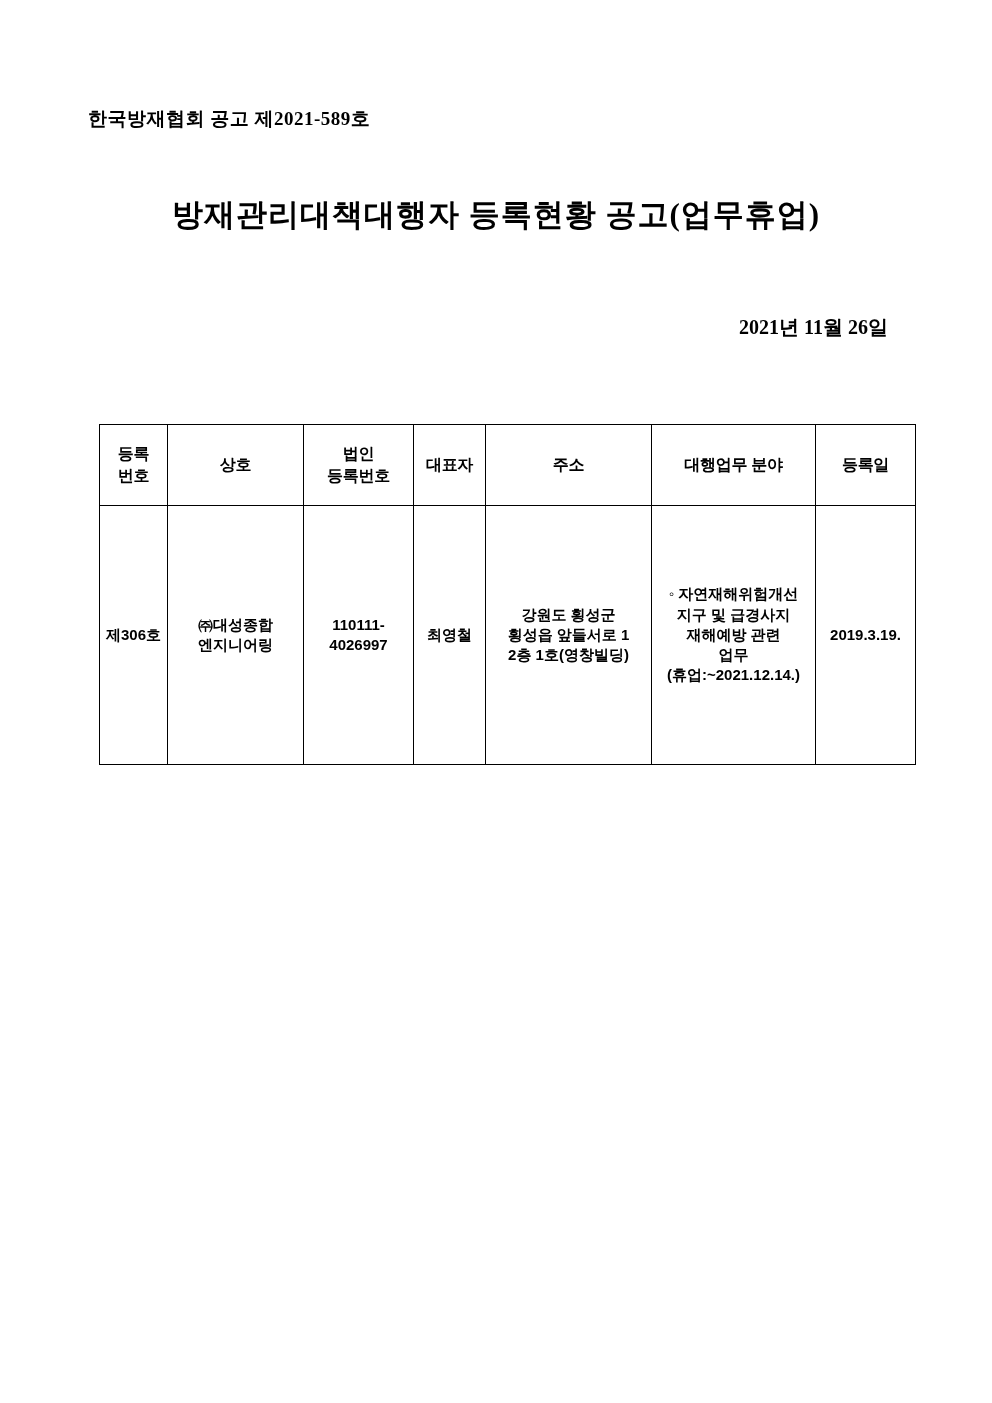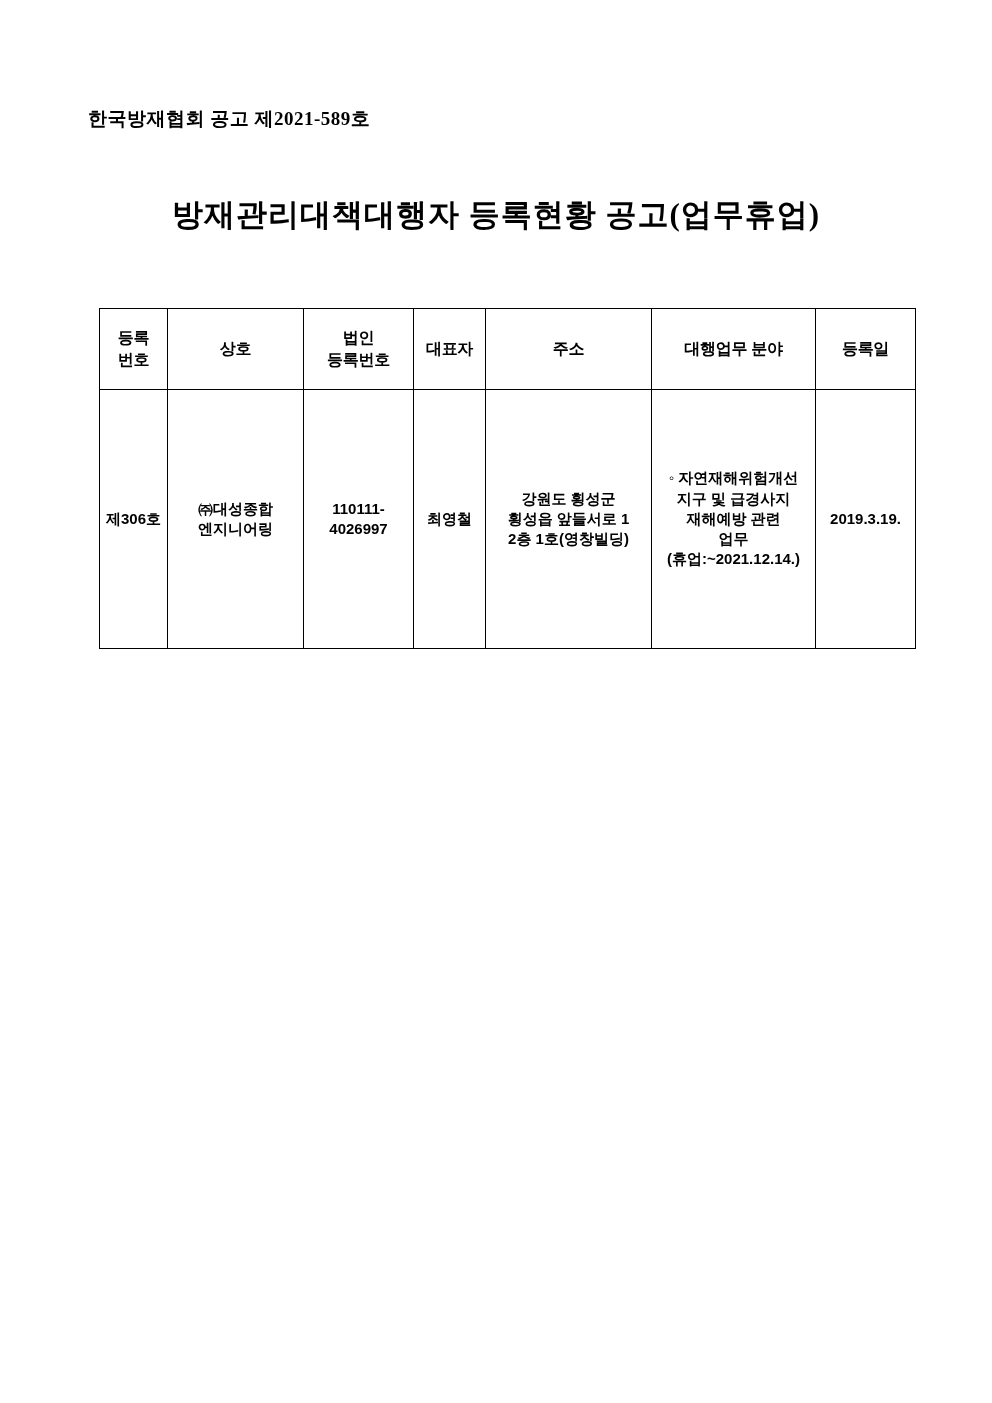--- a/index.html
+++ b/index.html
@@ -55,21 +55,21 @@
   .signature {
     margin-top: 72px;
     text-align: right;
     font-size: 20px;
     font-weight: bold;
     line-height: 1.9;
     padding-right: 16px;
   }
 
   .table-wrap {
-    margin-top: 62px;
+    margin-top: 78px;
     padding-left: 11px;
   }
 
   table.reg-table {
     border-collapse: collapse;
     width: 816px;
     margin: 0 auto;
     table-layout: fixed;
   }
   table.reg-table th,
@@ -120,20 +120,21 @@
 <div class="page">
 
   <div class="doc-number">한국방재협회 공고 제2021-589호</div>
 
   <div class="doc-title">방재관리대책대행자 등록현황 공고(업무휴업)</div>
 
   <div class="intro">
   </div>
 
   <div class="signature">
+    <div>2021년 11월 26일</div>
   </div>
 
   <div class="table-wrap">
     <table class="reg-table">
       <colgroup>
         <col class="col-1">
         <col class="col-2">
         <col class="col-3">
         <col class="col-4">
         <col class="col-5">

